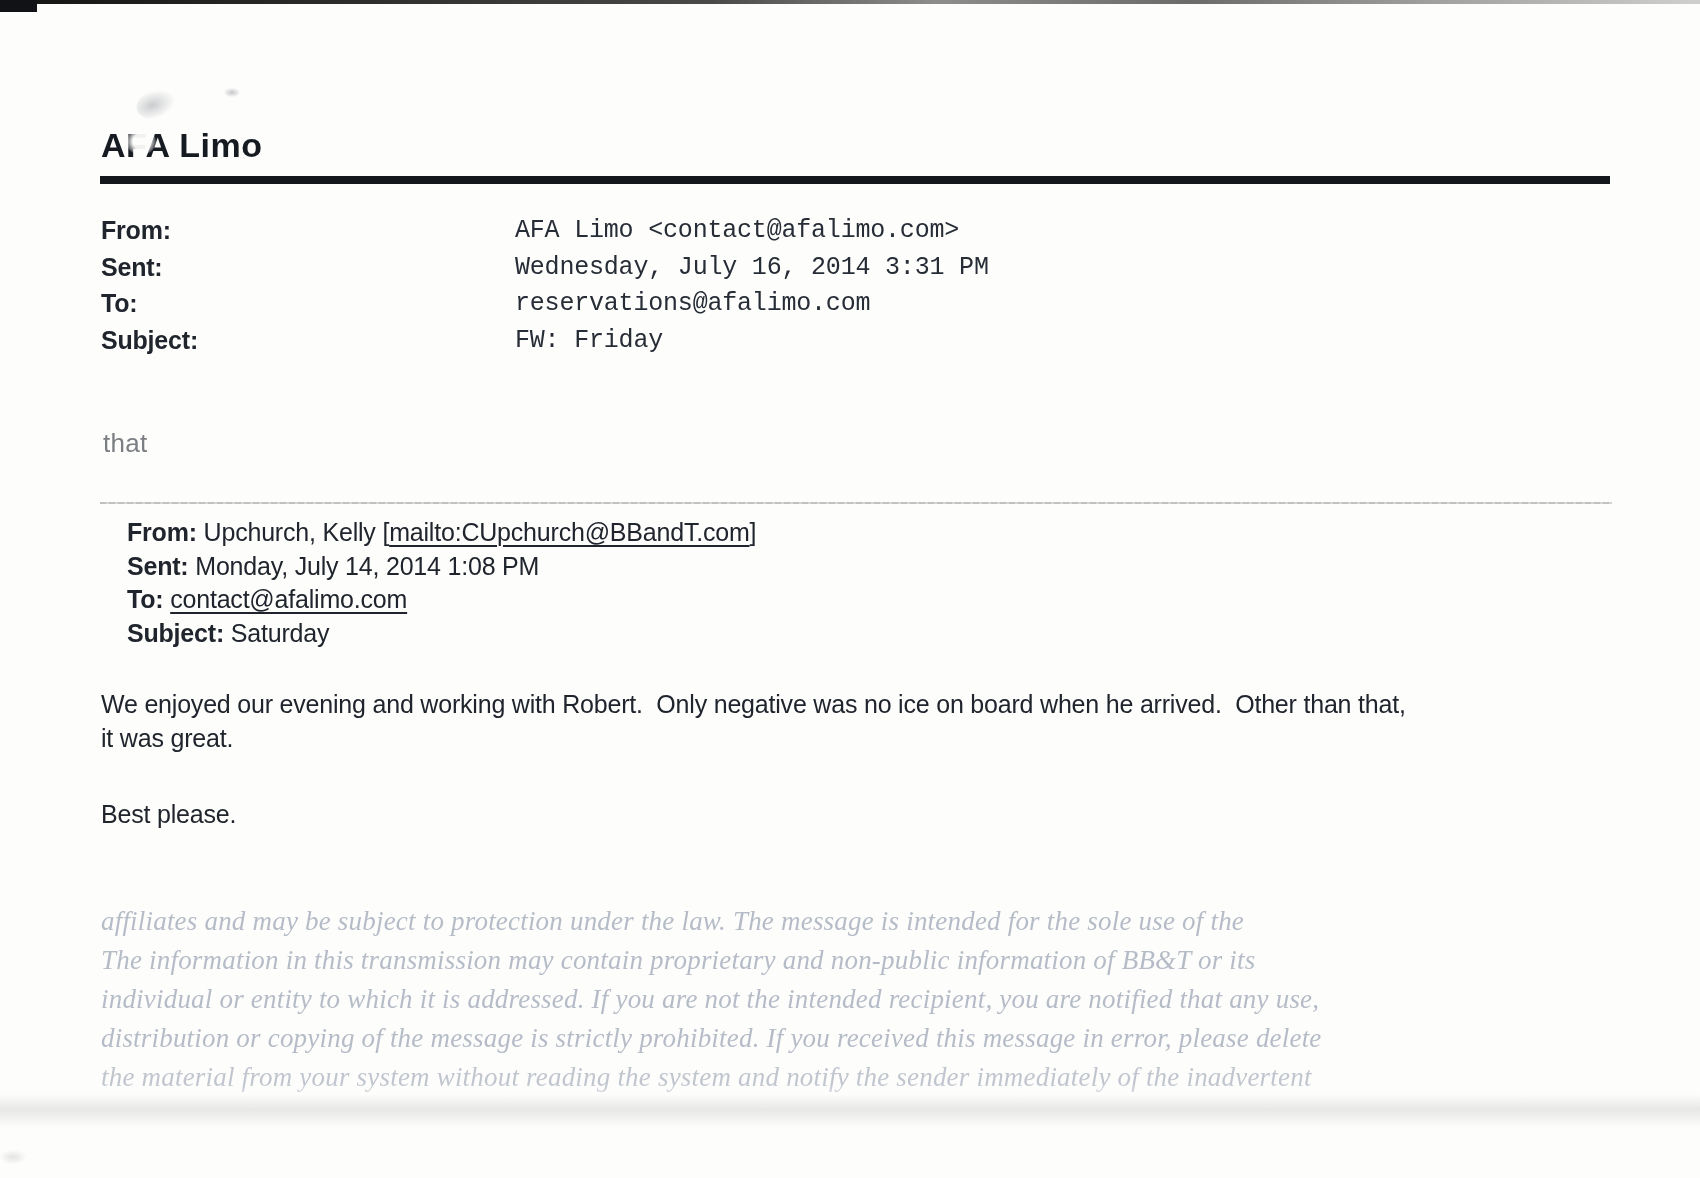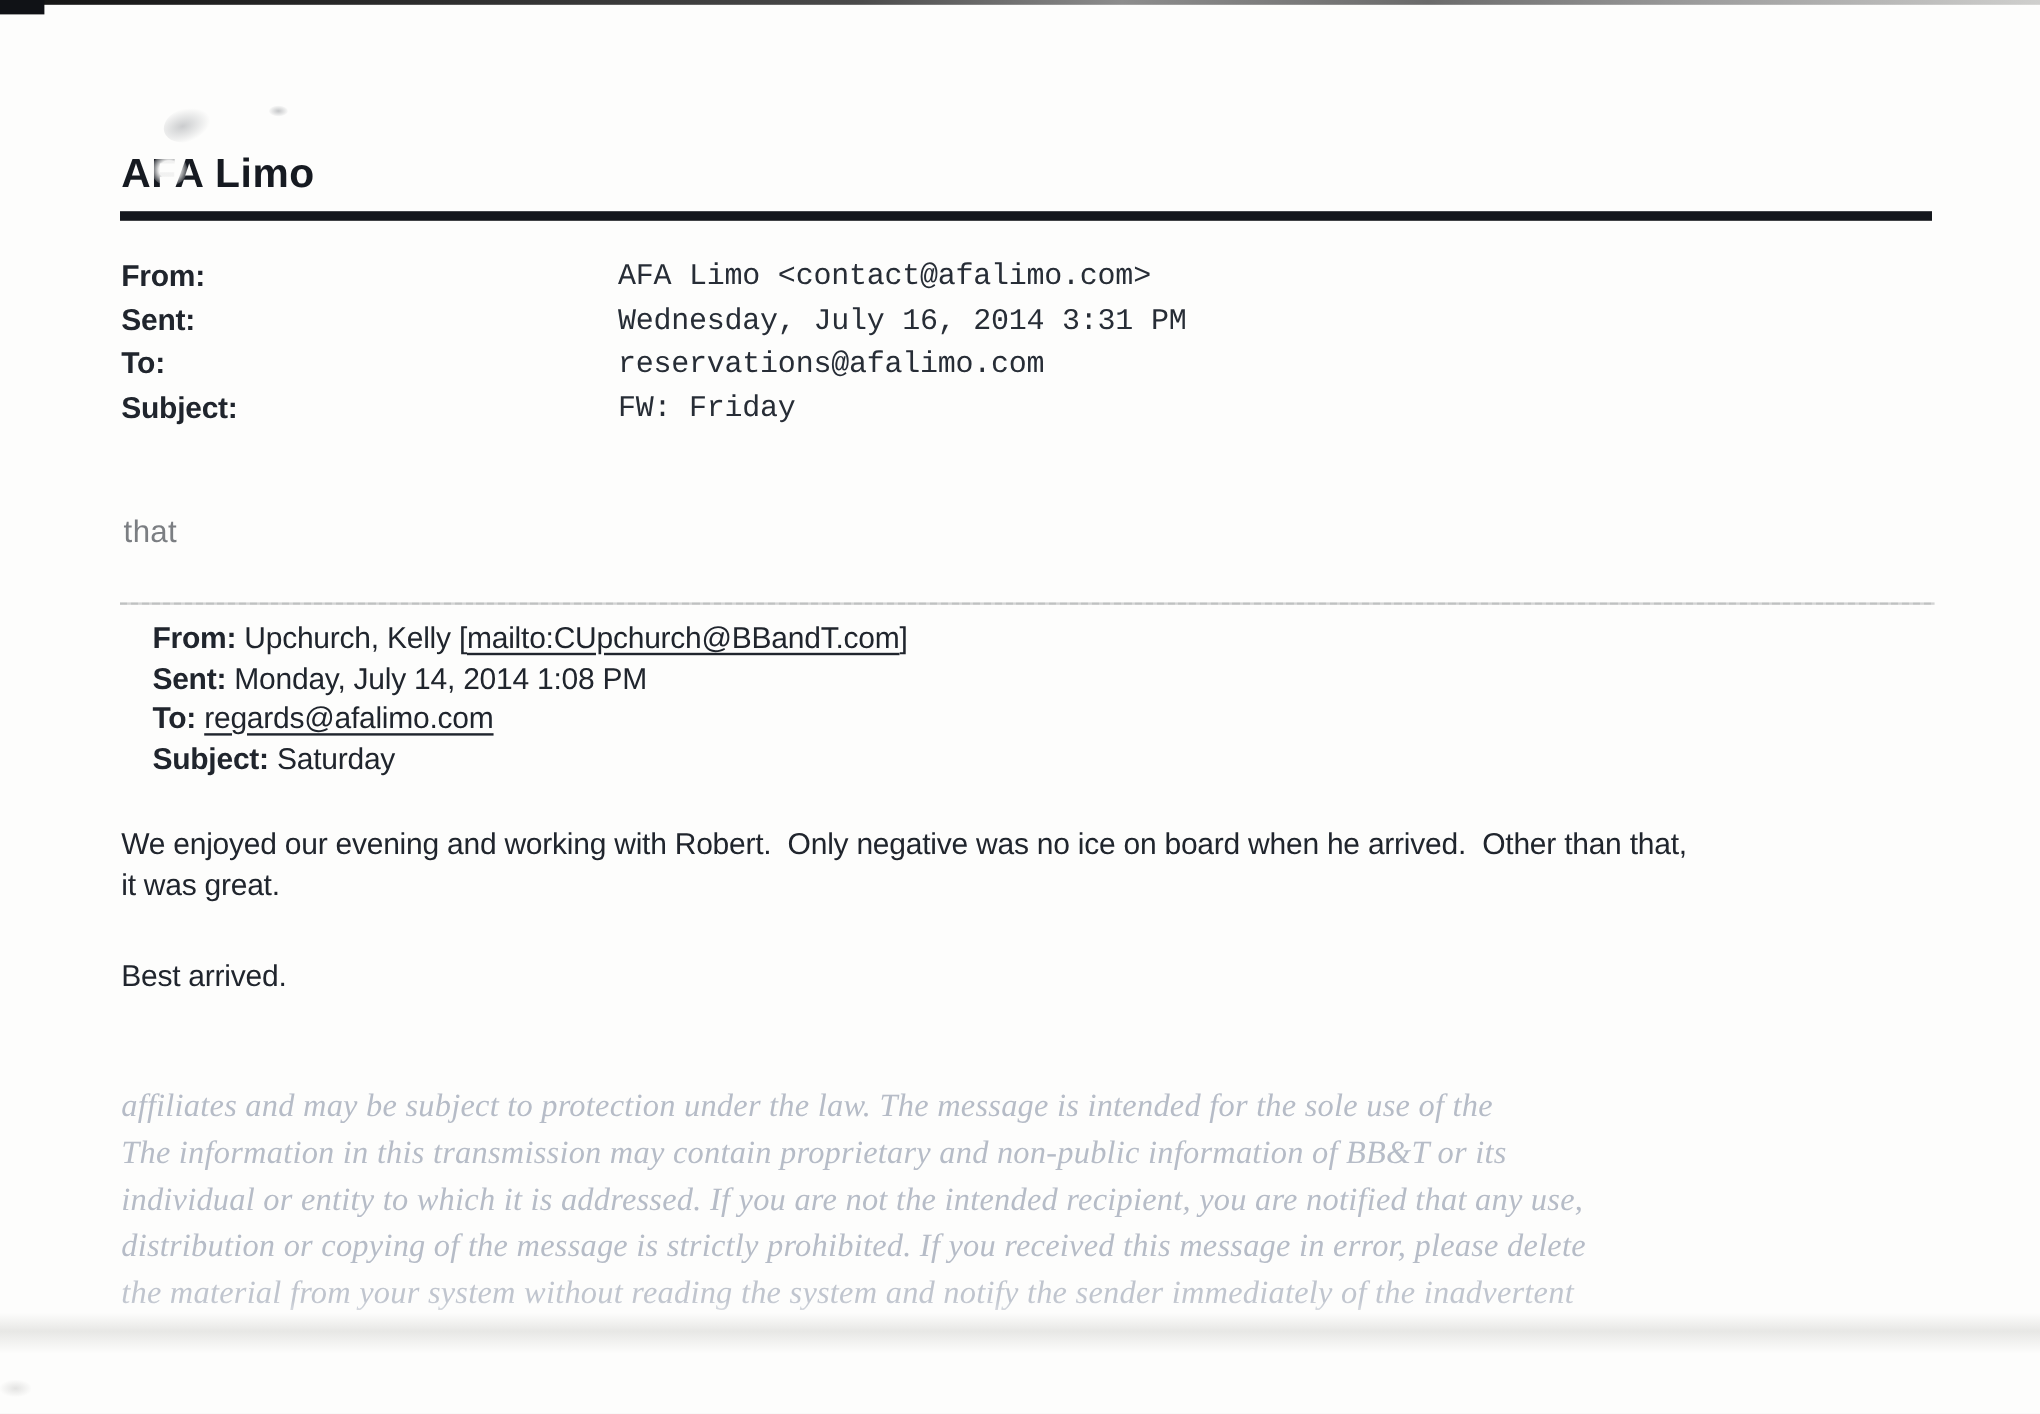--- a/index.html
+++ b/index.html
@@ -136,30 +136,30 @@
     </div>
   </div>
 
   <div class="print-link">that</div>
 
   <div class="thin-divider"></div>
 
   <div class="fwd">
     <div class="fwd-line"><span class="b">From:</span><span> Upchurch, Kelly </span><span>[</span><span class="link">mailto:CUpchurch@BBandT.com</span><span>]</span></div>
     <div class="fwd-line"><span class="b">Sent:</span><span> Monday, July 14, 2014 1:08 PM</span></div>
-    <div class="fwd-line"><span class="b">To:</span><span> </span><span class="link">regards@afalimo.com</span></div>
+    <div class="fwd-line"><span class="b">To:</span><span> </span><span class="link">contact@afalimo.com</span></div>
     <div class="fwd-line"><span class="b">Subject:</span><span> Saturday</span></div>
   </div>
 
   <div class="body-text">
     <div>We enjoyed our evening and working with Robert.  Only negative was no ice on board when he arrived.  Other than that,</div>
     <div>it was great.</div>
   </div>
 
-  <div class="closing">Best arrived.</div>
+  <div class="closing">Best please.</div>
 
   <div class="disclaimer">
     <div>affiliates and may be subject to protection under the law. The message is intended for the sole use of the</div>
     <div>The information in this transmission may contain proprietary and non-public information of BB&amp;T or its</div>
     <div>individual or entity to which it is addressed. If you are not the intended recipient, you are notified that any use,</div>
     <div>distribution or copying of the message is strictly prohibited. If you received this message in error, please delete</div>
     <div>the material from your system without reading the system and notify the sender immediately of the inadvertent</div>
   </div>
 
   <div class="scan-bottom-band"></div>

